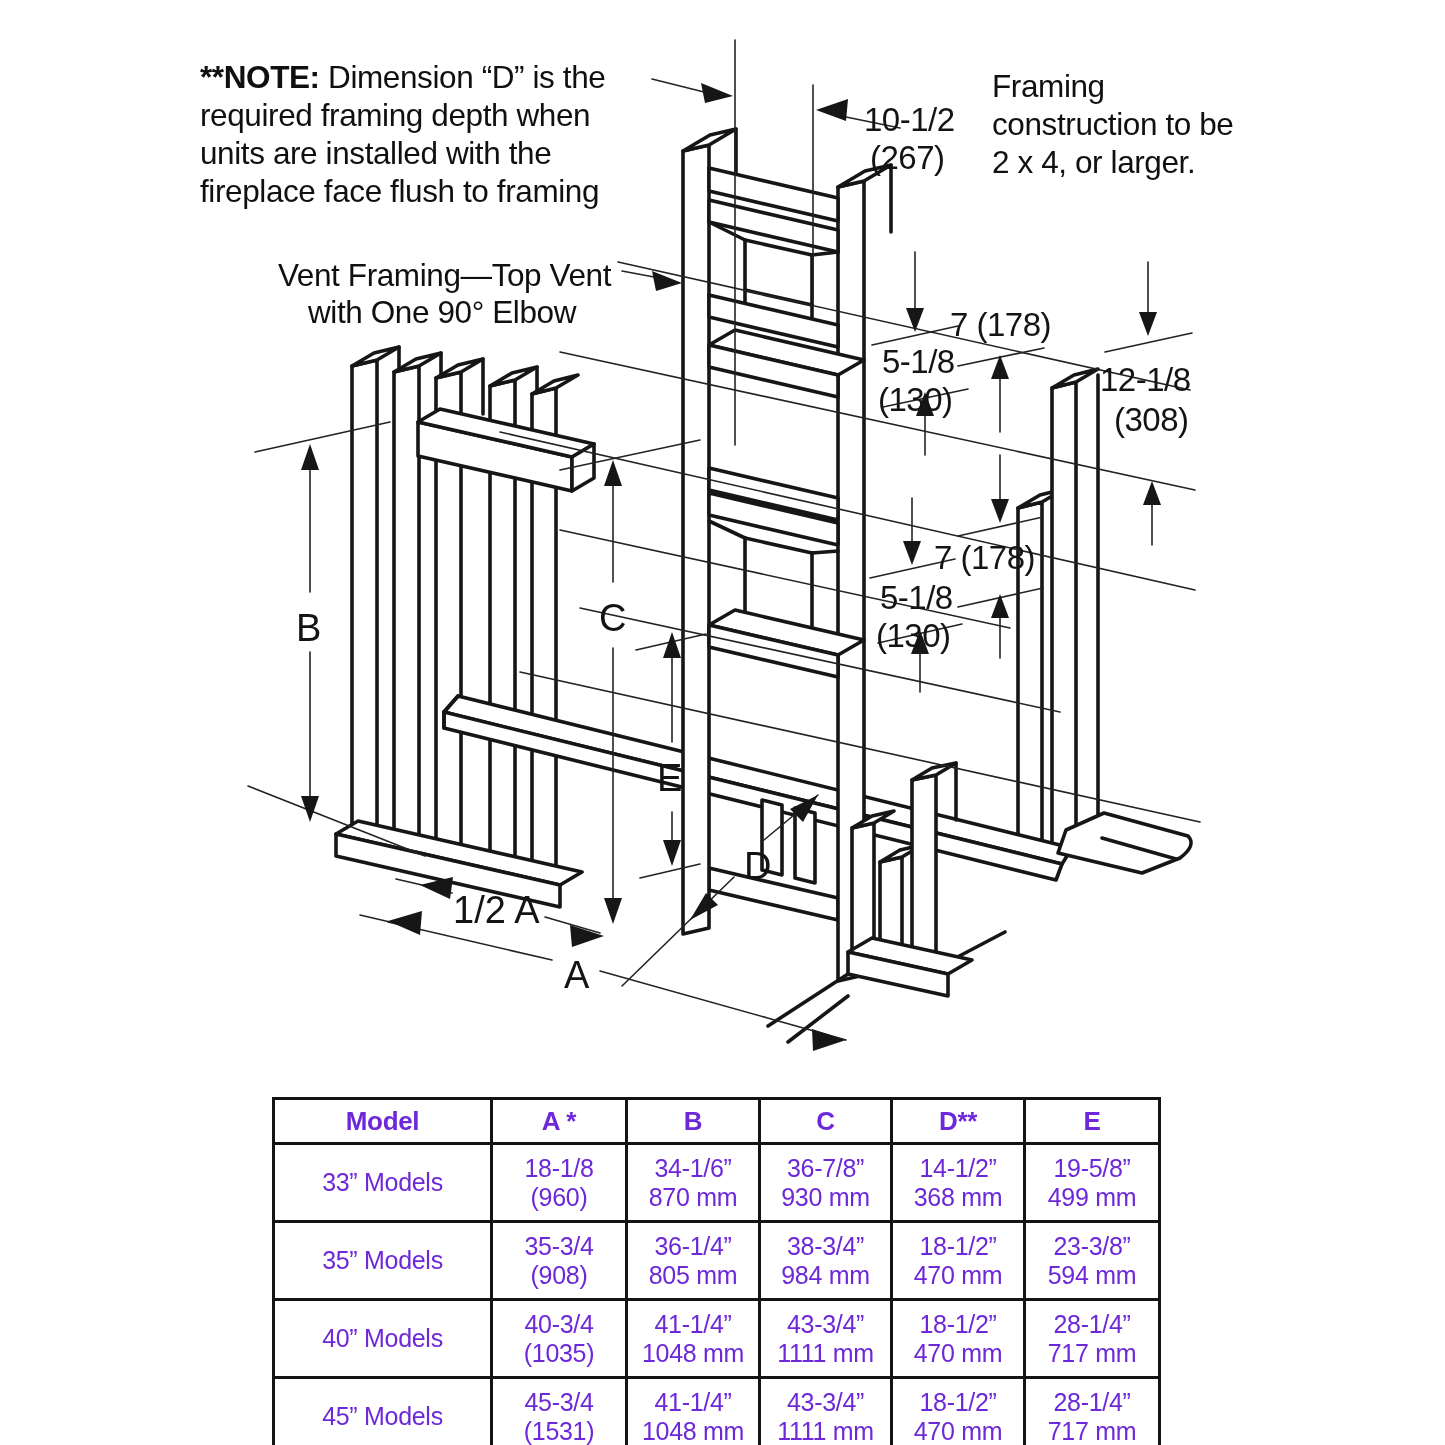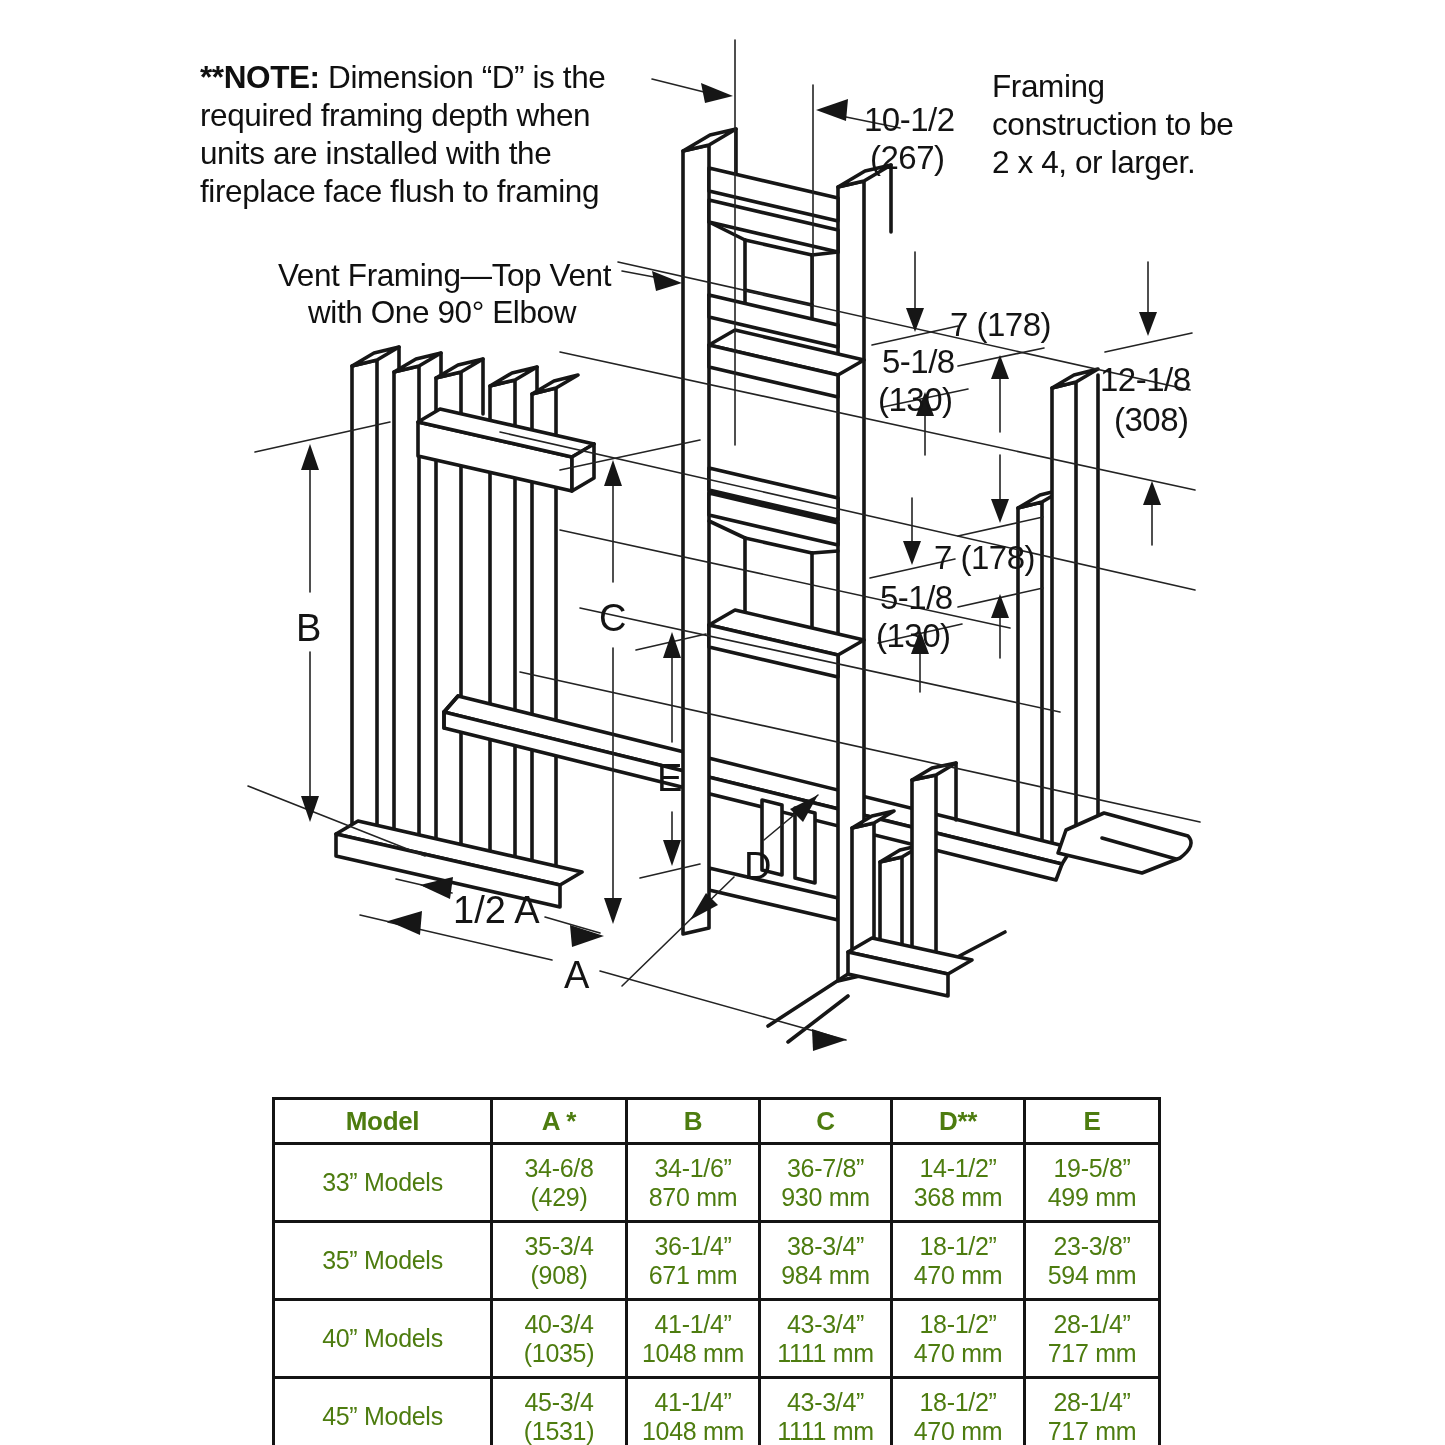--- a/index.html
+++ b/index.html
@@ -10,21 +10,21 @@
   .structf{stroke:#161616;stroke-width:3.6;fill:#ffffff;stroke-linejoin:round;stroke-linecap:round;}
   .thin{stroke:#232323;stroke-width:1.6;fill:none;stroke-linecap:round;}
   .arr{fill:#161616;stroke:none;}
   .lbl{font-family:"Liberation Sans",sans-serif;font-size:33px;fill:#141414;letter-spacing:-0.5px;}
   .lblBig{font-family:"Liberation Sans",sans-serif;font-size:38px;fill:#141414;}
   .note{font-family:"Liberation Sans",sans-serif;font-size:31.5px;fill:#101010;letter-spacing:-0.4px;}
   .noteB{font-weight:bold;}
   #spec-table{position:absolute;left:272px;top:1097px;width:886px;border-collapse:collapse;
               table-layout:fixed;}
   #spec-table td,#spec-table th{border:3px solid #141414;text-align:center;vertical-align:middle;
-              padding:0;font-size:25px;color:#4d7c0f;letter-spacing:-0.3px;}
+              padding:0;font-size:25px;color:#6d28d9;letter-spacing:-0.3px;}
   #spec-table th{font-size:26px;font-weight:bold;height:42px;}
   #spec-table td{height:75px;line-height:29px;}
 </style>
 </head>
 <body>
 <div id="page">
 
 <svg id="diagram" width="1445" height="1090" viewBox="0 0 1445 1090" xmlns="http://www.w3.org/2000/svg">
 
   <g>
@@ -275,22 +275,22 @@
       <th>B</th>
       <th>C</th>
       <th>D**</th>
       <th>E</th>
     </tr>
   </thead>
   <tbody>
     <tr>
       <td>33” Models</td>
       <td>
-            <div>34-6/8</div>
-            <div>(429)</div>
+            <div>18-1/8</div>
+            <div>(960)</div>
           </td>
       <td>
             <div>34-1/6”</div>
             <div>870 mm</div>
           </td>
       <td>
             <div>36-7/8”</div>
             <div>930 mm</div>
           </td>
       <td>
@@ -303,21 +303,21 @@
           </td>
     </tr>
     <tr>
       <td>35” Models</td>
       <td>
             <div>35-3/4</div>
             <div>(908)</div>
           </td>
       <td>
             <div>36-1/4”</div>
-            <div>671 mm</div>
+            <div>805 mm</div>
           </td>
       <td>
             <div>38-3/4”</div>
             <div>984 mm</div>
           </td>
       <td>
             <div>18-1/2”</div>
             <div>470 mm</div>
           </td>
       <td>

